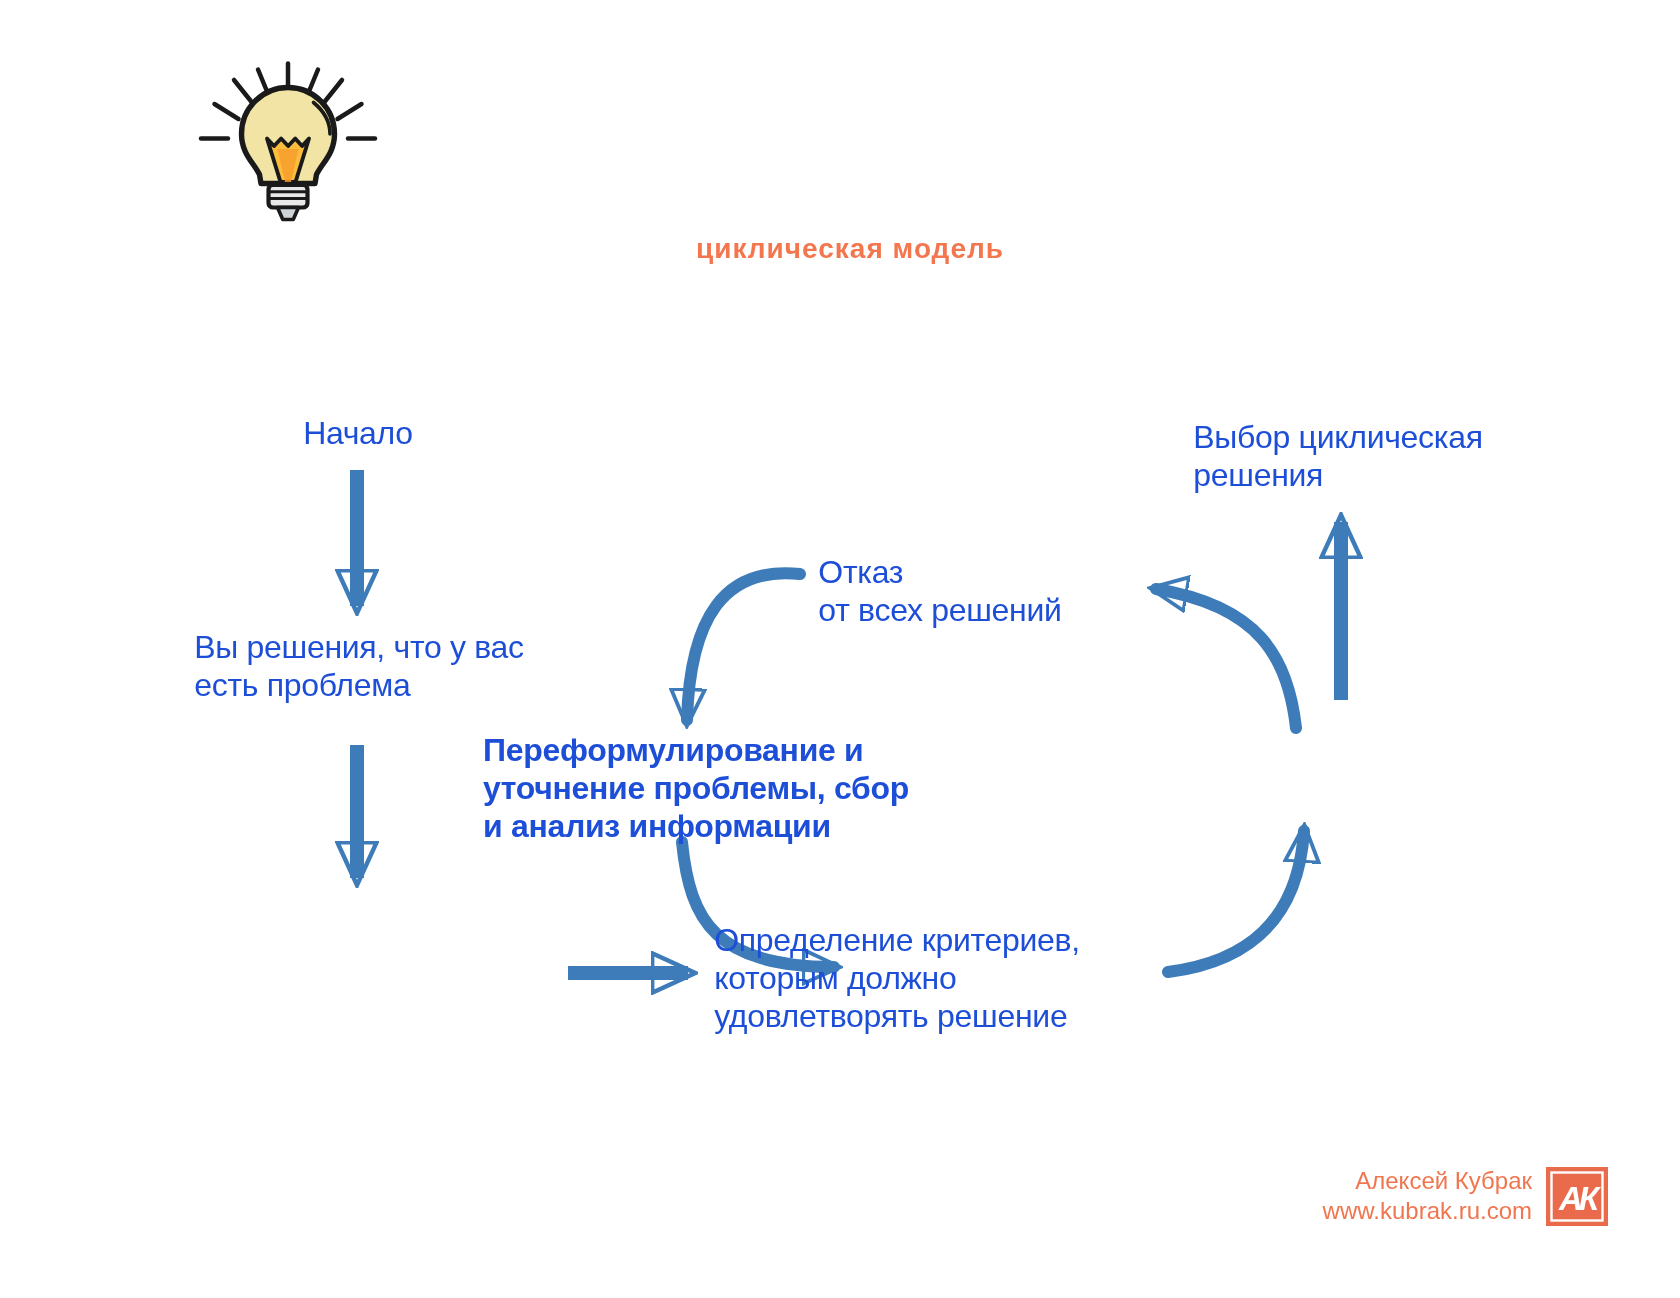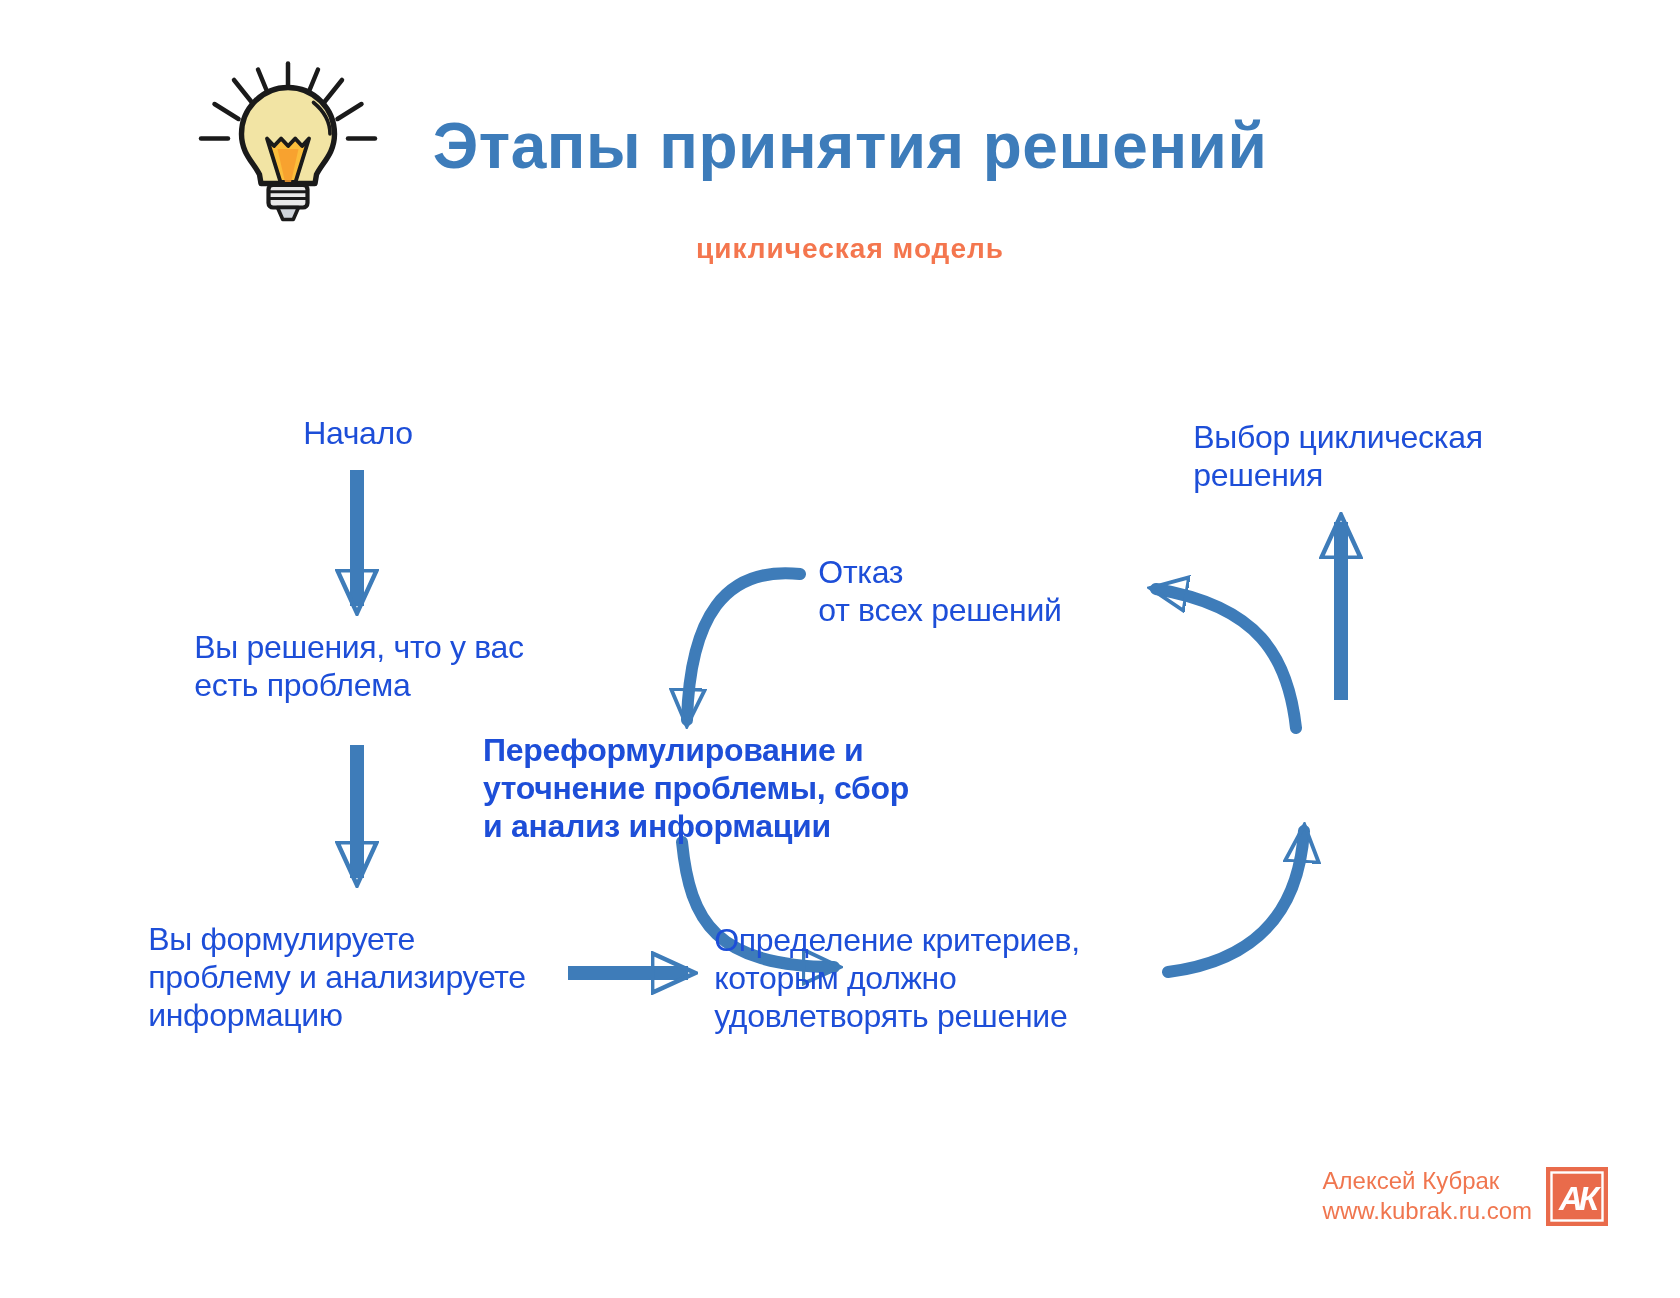--- a/index.html
+++ b/index.html
@@ -23,21 +23,21 @@
   .n-criteria{left:897px;top:978px;}
   .n-search{left:1306px;top:781px;}
   .n-choose{left:1338px;top:456px;}
   
   .arrows{position:absolute;left:0;top:0;width:1680px;height:1298px;}
   .arrows path{fill:none;stroke:#3e7cb9;}
   .thick{stroke-width:14px;}
   .curve{stroke-width:12px;stroke-linecap:round;}
   
   .footer{position:absolute;right:72px;top:1166px;display:flex;align-items:center;gap:14px;}
-  .footer-text{color:#f0764f;font-size:24px;line-height:30px;font-weight:500;}
+  .footer-text{text-align:right;color:#f0764f;font-size:24px;line-height:30px;font-weight:500;}
   .logo{width:62px;height:59px;display:block;}
 </style>
 </head>
 <body>
 
 <div id="page">
 
   <svg class="bulb" viewBox="0 0 120 120" aria-hidden="true">
     <g stroke="#1a1a1a" stroke-width="3" stroke-linecap="round">
       <line x1="60" y1="3" x2="60" y2="21"></line>
@@ -53,21 +53,20 @@
     <path d="M60,19 a31,31 0 0 1 31,31 c0,13 -8,19 -12,27 l-1,6 h-36 l-1,-6 c-4,-8 -12,-14 -12,-27 a31,31 0 0 1 31,-31 z" fill="#f2e4a4" stroke="#1a1a1a" stroke-width="3.6" stroke-linejoin="round"></path>
     <path d="M55,82 L46,53 l4.7,5 4.7,-5 4.7,5 4.7,-5 4.6,5 4.6,-5 L65,82 Z" fill="#fbbd3b" stroke="#1a1a1a" stroke-width="2.6" stroke-linejoin="round"></path>
     <path d="M58,82 L53,60 l14,0 L62,82 Z" fill="#f79e2e" opacity="0.85"></path>
     <path d="M77,29 q11,9 11,21" fill="none" stroke="#1a1a1a" stroke-width="2.4" stroke-linecap="round"></path>
     <rect x="47" y="84" width="26" height="15" rx="3" fill="#e9e9e9" stroke="#1a1a1a" stroke-width="2.8"></rect>
     <line x1="47" y1="88.5" x2="73" y2="88.5" stroke="#1a1a1a" stroke-width="2"></line>
     <line x1="47" y1="93" x2="73" y2="93" stroke="#1a1a1a" stroke-width="2"></line>
     <path d="M53,99 h14 l-3.5,8 h-7 z" fill="#cfd4da" stroke="#1a1a1a" stroke-width="2.4" stroke-linejoin="round"></path>
   </svg>
 
-  <div class="title">Этапы принятия решений</div>
   <div class="subtitle">циклическая модель</div>
 
   <svg class="arrows" viewBox="0 0 1680 1298" aria-hidden="true">
     <defs>
       <marker id="ah" viewBox="0 0 10 10" refX="8" refY="5" markerWidth="3.4" markerHeight="3.2" orient="auto-start-reverse">
         <path d="M0,0.6 L9.6,5 L0,9.4 Z" fill="#3e7cb9" stroke="none"></path>
       </marker>
     </defs>
     <path class="thick" d="M357,470 V606" marker-end="url(#ah)"></path>
     <path class="thick" d="M357,745 V878" marker-end="url(#ah)"></path>
@@ -75,23 +74,20 @@
     <path class="curve" d="M800,574 C724,566 690,618 687,720" marker-end="url(#ah)"></path>
     <path class="curve" d="M682,842 C690,922 716,966 834,967" marker-end="url(#ah)"></path>
     <path class="curve" d="M1168,972 C1246,962 1298,922 1304,831" marker-end="url(#ah)"></path>
     <path class="curve" d="M1296,728 C1288,656 1258,606 1156,589" marker-end="url(#ah)"></path>
     <path class="thick" d="M1341,700 V522" marker-end="url(#ah)"></path>
   </svg>
 
   <div class="node n-start">Начало</div>
   <div class="node n-feel">Вы решения, что у вас
 есть проблема</div>
-  <div class="node n-formulate">Вы формулируете
-проблему и анализируете
-информацию</div>
   <div class="node n-reformulate">Переформулирование и
 уточнение проблемы, сбор
 и анализ информации</div>
   <div class="node n-reject">Отказ
 от всех решений</div>
   <div class="node n-criteria">Определение критериев,
 которым должно
 удовлетворять решение</div>
   <div class="node n-choose">Выбор циклическая
 решения</div>

